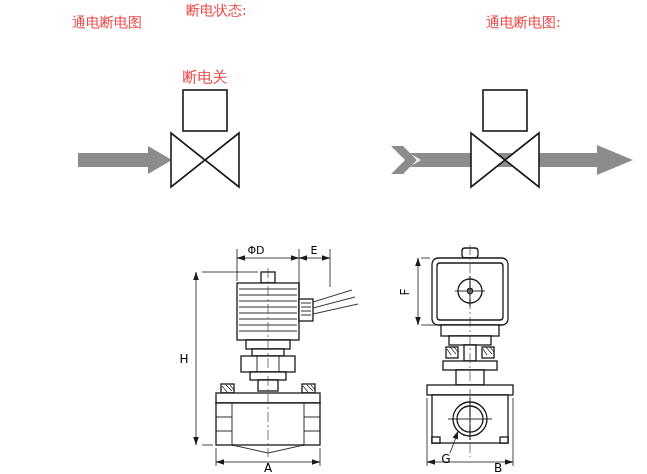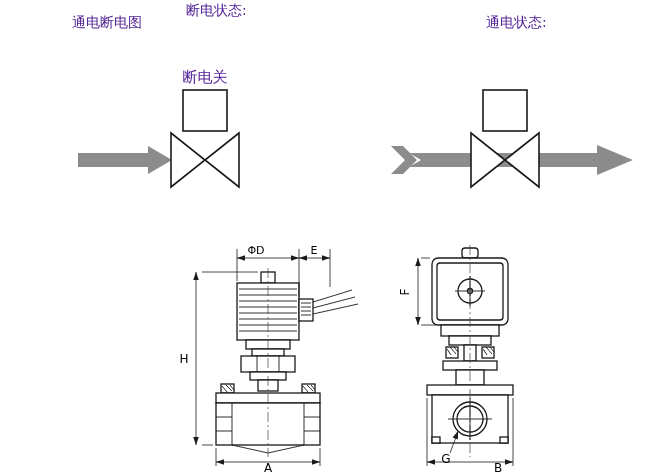--- a/index.html
+++ b/index.html
@@ -1,18 +1,18 @@
 <!DOCTYPE html>
 <html><head>
 <meta charset="utf-8">
 <style>
   html,body { margin:0; padding:0; background:#ffffff; }
   .page {
     position:relative; width:647px; height:474px; background:#fff;
-    overflow:hidden; font-family:"DejaVu Sans","Liberation Sans",sans-serif; color:#4c1d95;
+    overflow:hidden; font-family:"DejaVu Sans","Liberation Sans",sans-serif; color:#ef4444;
   }
   .lbl { position:absolute; font-size:14px; white-space:nowrap; }
   .state { text-align:center; font-size:15px; }
   .section-title {
     position:absolute; left:230px; top:201px; font-size:18px; font-weight:bold;
     letter-spacing:2px; white-space:nowrap;
   }
   svg.valves   { position:absolute; left:0; top:84px; }
   svg.drawings { position:absolute; left:0; top:235px; }
   
@@ -25,21 +25,21 @@
   svg text { font-family:"DejaVu Sans","Liberation Sans",sans-serif; font-size:11px; fill:#000; text-anchor:middle; }
   svg text.big { font-size:12px; }
 </style>
 </head>
 <body>
 
 <div class="page">
 
   <div class="lbl" style="left:72px;  top:14px">通电断电图</div>
   <div class="lbl" style="left:186px; top:2px">断电状态:</div>
-  <div class="lbl" style="left:486px; top:14px">通电状态:</div>
+  <div class="lbl" style="left:486px; top:14px">通电断电图:</div>
 
   <div class="lbl state" style="left:160px; top:68px; width:90px">断电关</div>
 
   <svg class="valves" width="647" height="115" viewBox="0 0 647 115">
 
     <g fill="#8c8c8c">
       <rect x="78" y="69" width="72" height="14"></rect>
       <polygon points="148,62 172,76 148,90"></polygon>
     </g>
     <g class="vs">

